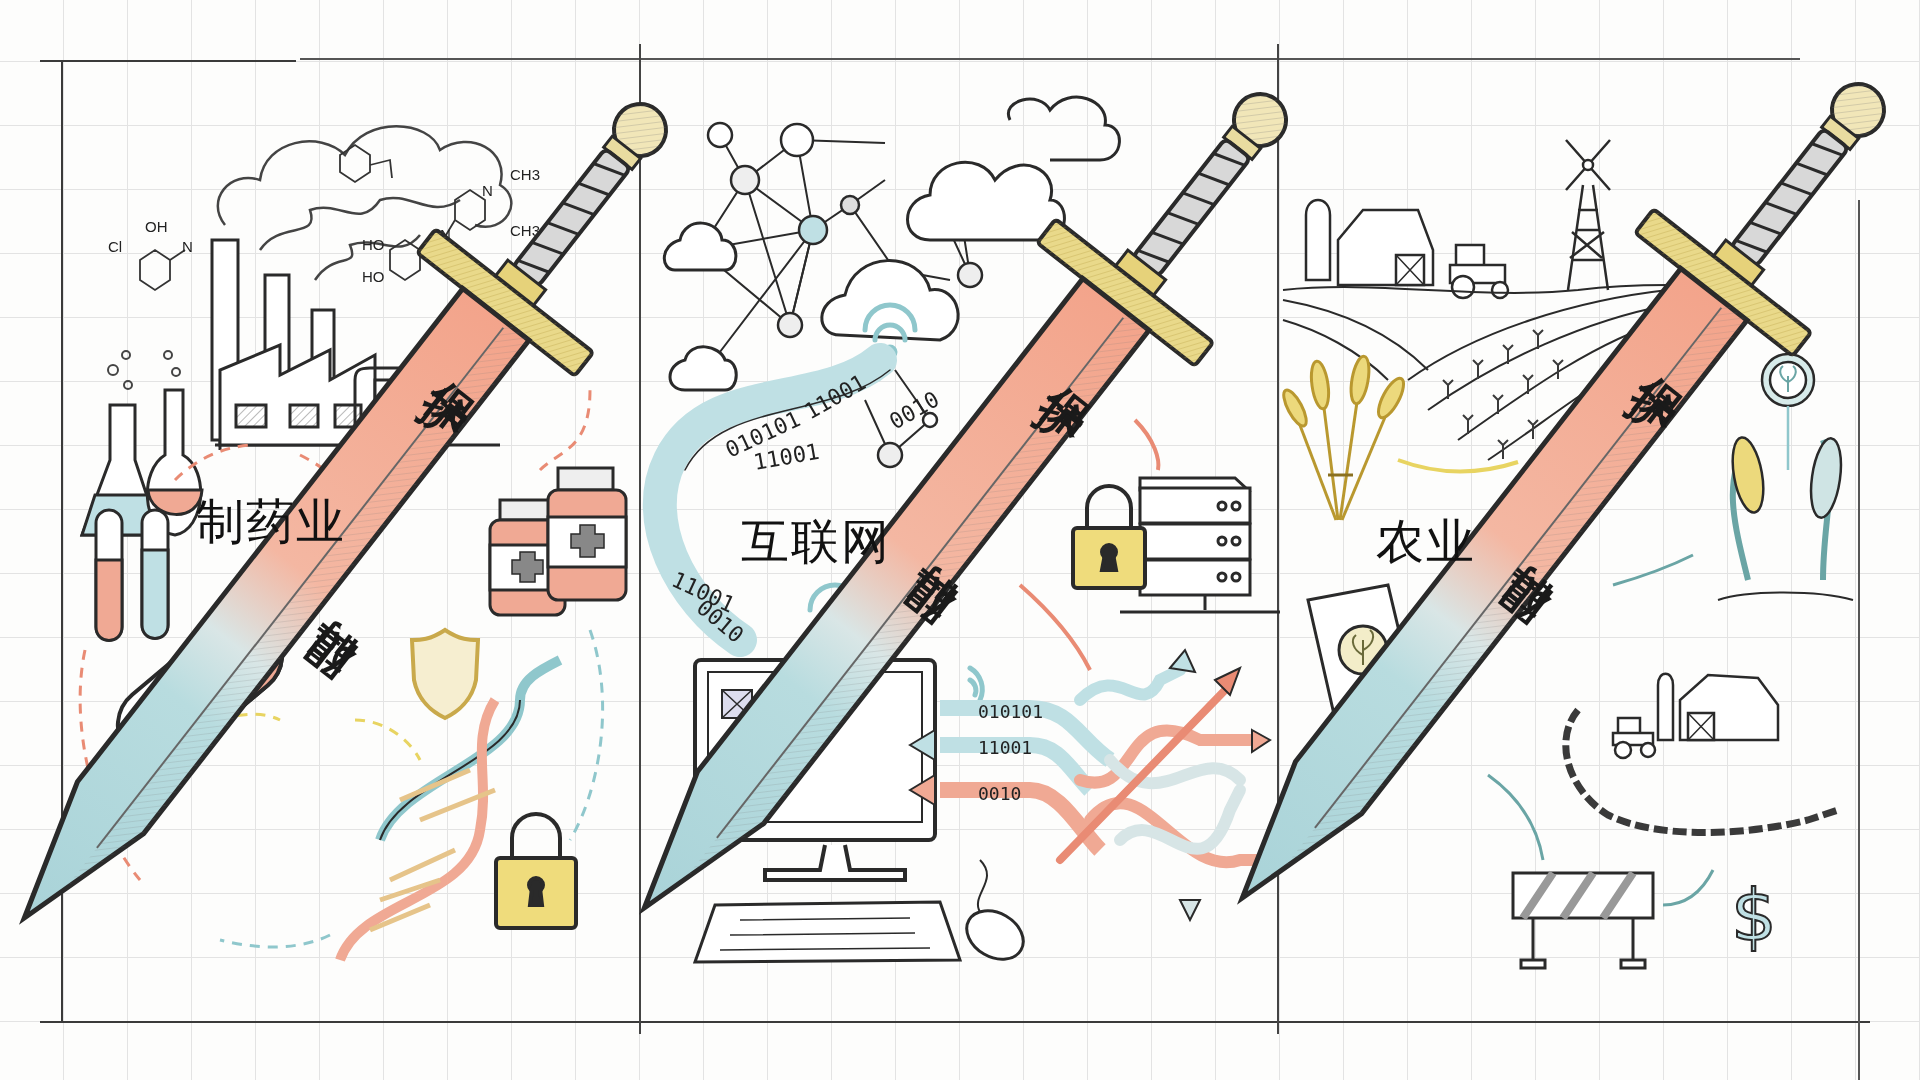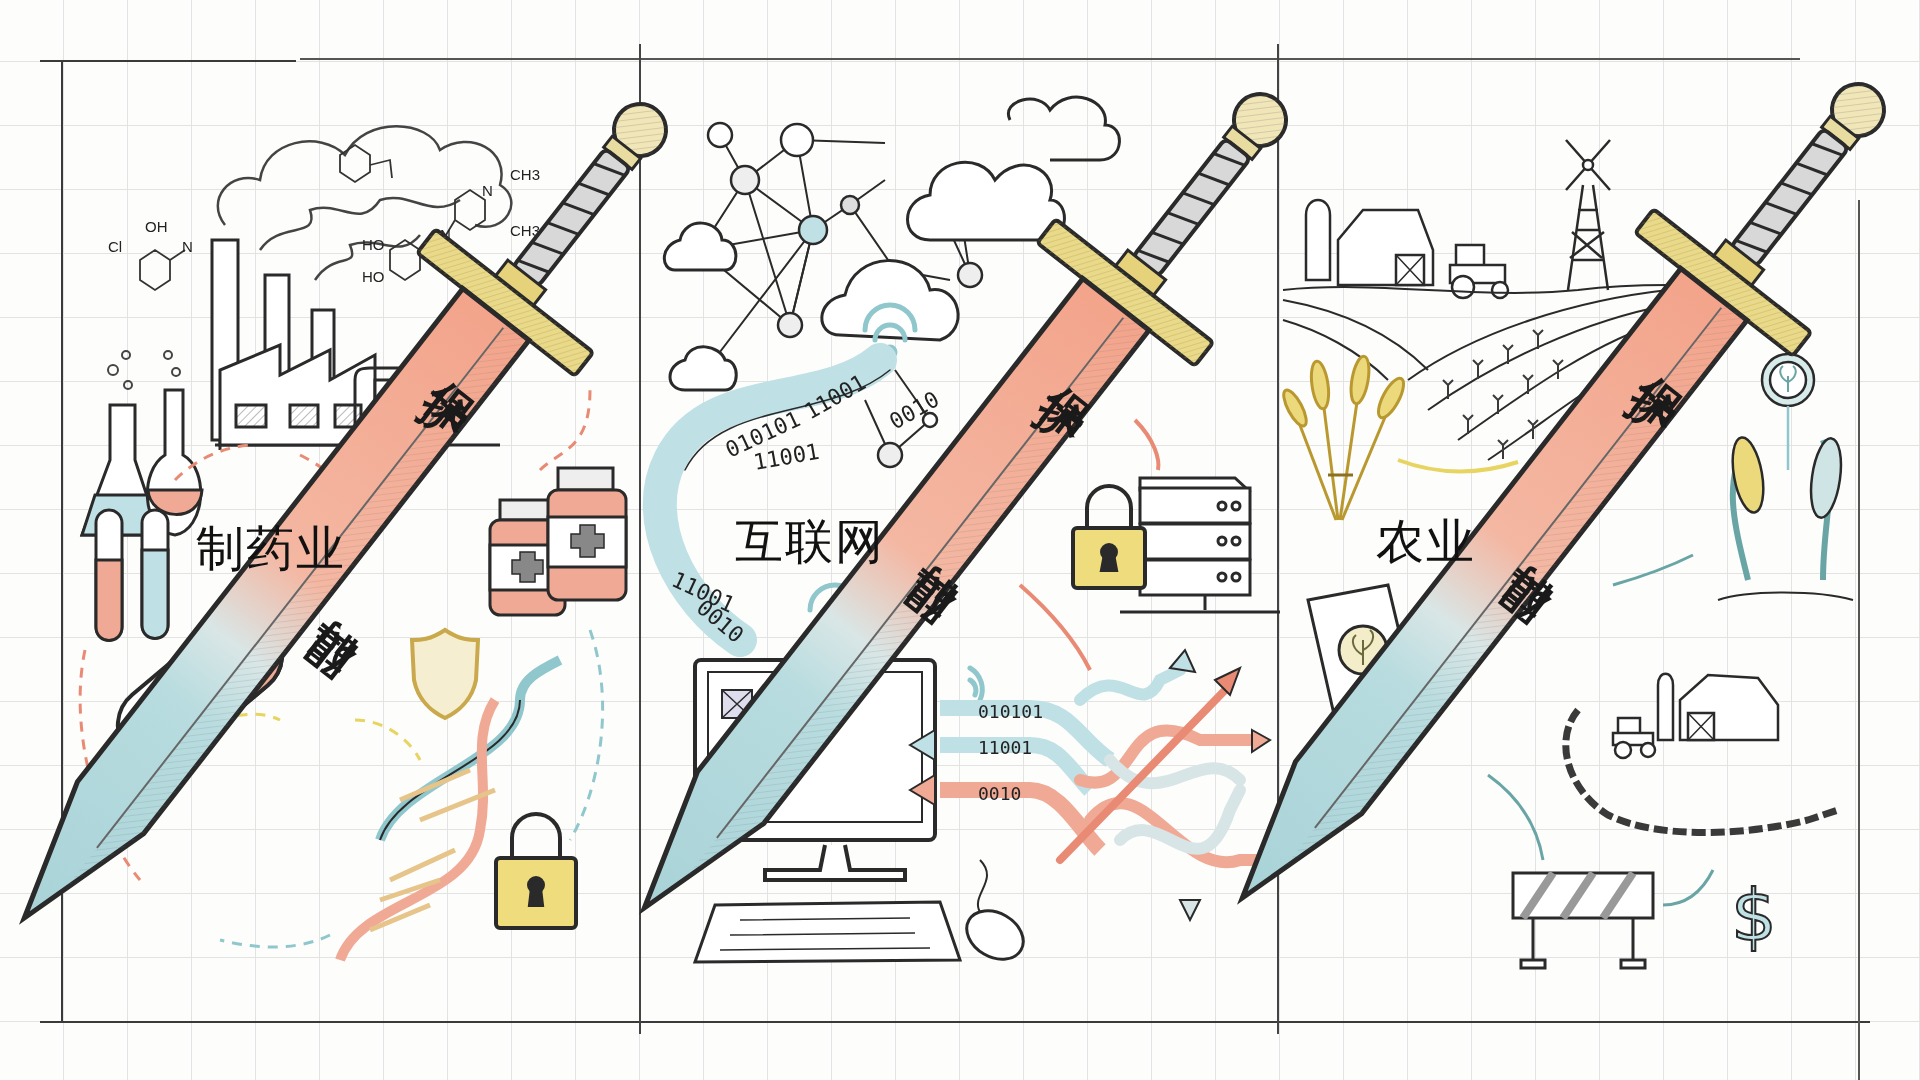--- a/index.html
+++ b/index.html
@@ -182,21 +182,21 @@
       <path d="M220 720 C250 710 270 715 280 720" stroke="#e8d461"></path>
       <path d="M355 720 C385 720 410 740 420 760" stroke="#e8d461"></path>
       <path d="M590 630 C615 700 600 790 570 840" stroke="#8fc7cc"></path>
       <path d="M330 935 C300 950 260 950 220 940" stroke="#8fc7cc"></path>
     </g>
 
     <g transform="translate(640 130) rotate(38)">
         <use href="#sword"></use>
       </g>
   </svg>
-  <div class="label" style="left:196px;top:517px;">制药业</div>
+  <div class="label" style="left:196px;top:490px;">制药业</div>
   <div class="sword-word" style="left:452px;top:360px;transform:rotate(38deg);">保护</div>
   <div class="sword-word" style="left:265px;top:685px;transform:rotate(218deg);">阻碍</div>
 </div>
 
 <div class="panel" style="left:640px;width:638px;">
   <svg width="638" height="1080">
 
     <g stroke="#2a2a2a" stroke-width="2" fill="none">
       <path d="M80 135 L105 180 L157 140 L173 230 L105 180 L60 250 L150 325 L173 230 L210 205 L255 270 L310 280"></path>
       <path d="M105 180 L150 325 L173 230 L70 365"></path>
@@ -312,21 +312,21 @@
       <path d="M540 900 L550 920 L560 900 Z" fill="#d7e5e6"></path>
     </g>
 
     <path d="M495 420 C515 440 520 460 518 470" fill="none" stroke="#e98b74" stroke-width="4"></path>
     <path d="M380 585 C420 620 440 650 450 670" fill="none" stroke="#e98b74" stroke-width="4"></path>
 
     <g transform="translate(620 120) rotate(38)">
         <use href="#sword"></use>
       </g>
   </svg>
-  <div class="label" style="left:95px;top:510px;text-align:right;">互联网</div>
+  <div class="label" style="left:101px;top:510px;text-align:right;">互联网</div>
   <div class="sword-word" style="left:428px;top:365px;transform:rotate(38deg);">保护</div>
   <div class="sword-word" style="left:225px;top:630px;transform:rotate(218deg);">阻碍</div>
 </div>
 
 <div class="panel" style="left:1278px;width:642px;">
   <svg width="642" height="1080">
 
     <g stroke="#2a2a2a" stroke-width="2.5" fill="#fff">
       <path d="M28 280 L28 215 C28 195 52 195 52 215 L52 280 Z"></path>
       <path d="M60 255 L60 240 L85 210 L140 210 L155 250 L155 285 L60 285 Z"></path>

